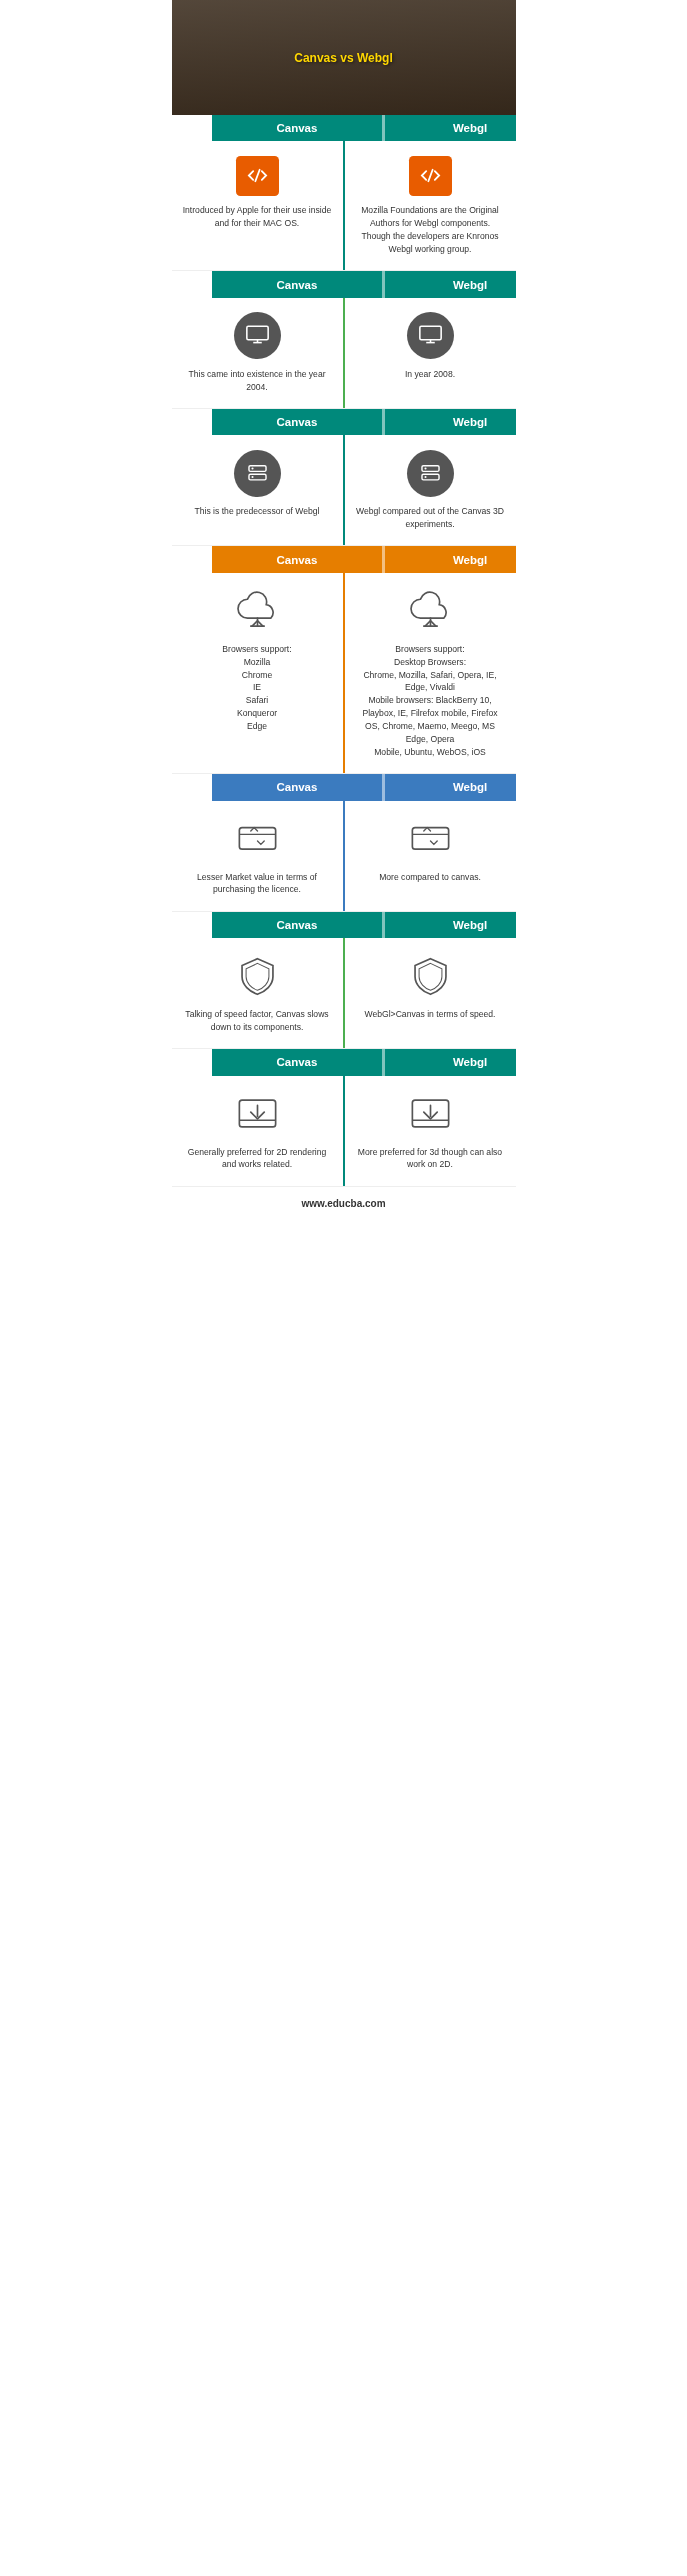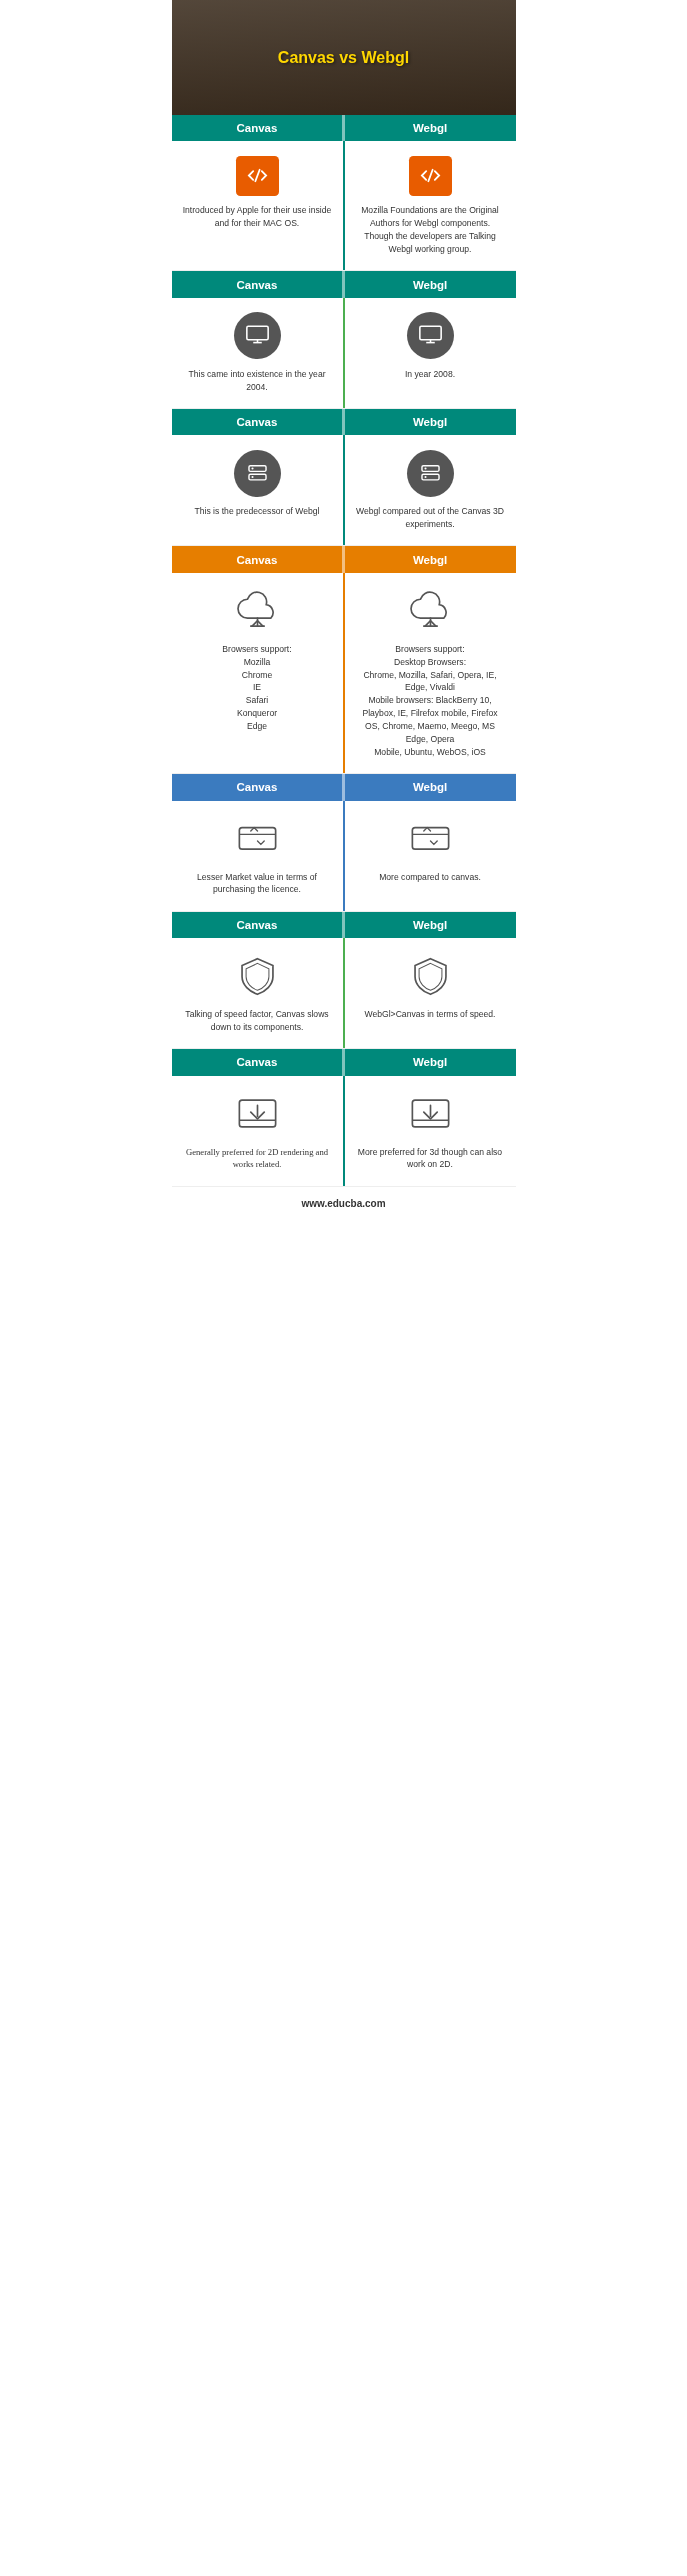--- a/index.html
+++ b/index.html
@@ -30,30 +30,31 @@
     .header-desk {
       position: absolute;
       top: 0; left: 0; right: 0; bottom: 0;
       background: linear-gradient(180deg, #5a4a3a 0%, #3a2a1a 100%);
       opacity: 0.8;
     }
     .header-title {
       position: relative;
       z-index: 2;
       color: #FFD700;
-      font-size: 16px;
+      font-size: 12px;
       font-weight: bold;
       text-align: center;
       text-shadow: 1.4px 1.4px 2.9px rgba(0,0,0,0.5);
     }
 
     
     .section-header {
       display: flex;
       width: 100%;
+      margin-left: 40px;
     }
     .section-header .col {
       flex: 1;
       padding: 7.2px 0;
       text-align: center;
       font-weight: bold;
       font-size: 11.5px;
       color: #fff;
     }
 
@@ -159,21 +160,21 @@
     <div class="col">
       <div class="icon-wrap">
           <div class="icon-box">
         <svg width="23" height="23" viewBox="0 0 32 32" fill="white">
           <polyline points="10,10 4,16 10,22" stroke="white" stroke-width="2.5" fill="none" stroke-linecap="round"></polyline>
           <polyline points="22,10 28,16 22,22" stroke="white" stroke-width="2.5" fill="none" stroke-linecap="round"></polyline>
           <line x1="19" y1="8" x2="13" y2="24" stroke="white" stroke-width="2.5" stroke-linecap="round"></line>
         </svg>
       </div>
         </div>
-      <div>Mozilla Foundations are the Original Authors for Webgl components. Though the developers are Talking Webgl working group.</div>
+      <div>Mozilla Foundations are the Original Authors for Webgl components. Though the developers are Knronos Webgl working group.</div>
     </div>
   </div>
     <div class="section-header" style="background: rgb(0, 137, 123);">
     <div class="col" style="color:#fff;font-weight:bold;font-size:11.5px;">Canvas</div>
     <div class="divider" style="width:2.2px;background:rgba(255,255,255,0.5);"></div>
     <div class="col" style="color:#fff;font-weight:bold;font-size:11.5px;">Webgl</div>
   </div>
     <div class="content-row">
     <div class="col" style="border-right:2.2px solid #4caf50;">
       <div class="icon-wrap">
@@ -325,21 +326,21 @@
         </div>
       <div>WebGl&gt;Canvas in terms of speed.</div>
     </div>
   </div>
     <div class="section-header" style="background: rgb(0, 137, 123);">
     <div class="col" style="color:#fff;font-weight:bold;font-size:11.5px;">Canvas</div>
     <div class="divider" style="width:2.2px;background:rgba(255,255,255,0.5);"></div>
     <div class="col" style="color:#fff;font-weight:bold;font-size:11.5px;">Webgl</div>
   </div>
     <div class="content-row">
-    <div class="col" style="border-right:2.2px solid #00897b;font-family:Liberation Serif, serif;">
+    <div class="col" style="border-right:2.2px solid #00897b;">
       <div class="icon-wrap">
           <div class="icon-outline">
         <svg width="50" height="43" viewBox="0 0 70 60" fill="none">
           <rect x="8" y="10" width="54" height="40" rx="4" stroke="#555" stroke-width="2.5" fill="none"></rect>
           <line x1="8" y1="40" x2="62" y2="40" stroke="#555" stroke-width="2"></line>
           <path d="M35,18 v16 M25,28 l10,10 l10,-10" stroke="#555" stroke-width="2.5" fill="none" stroke-linecap="round" stroke-linejoin="round"></path>
         </svg>
       </div>
         </div>
       <div>Generally preferred for 2D rendering and works related.</div>

